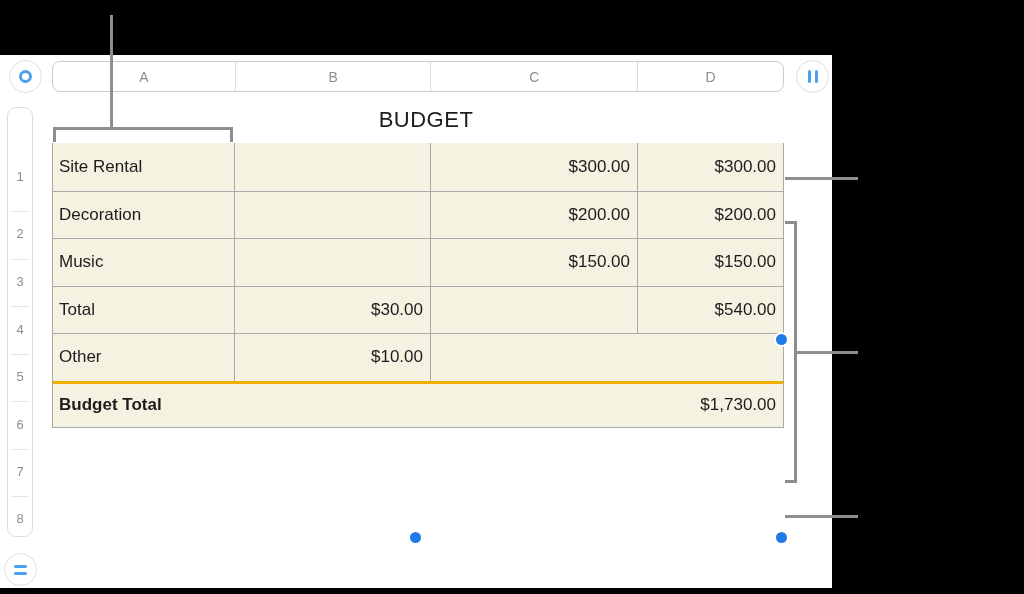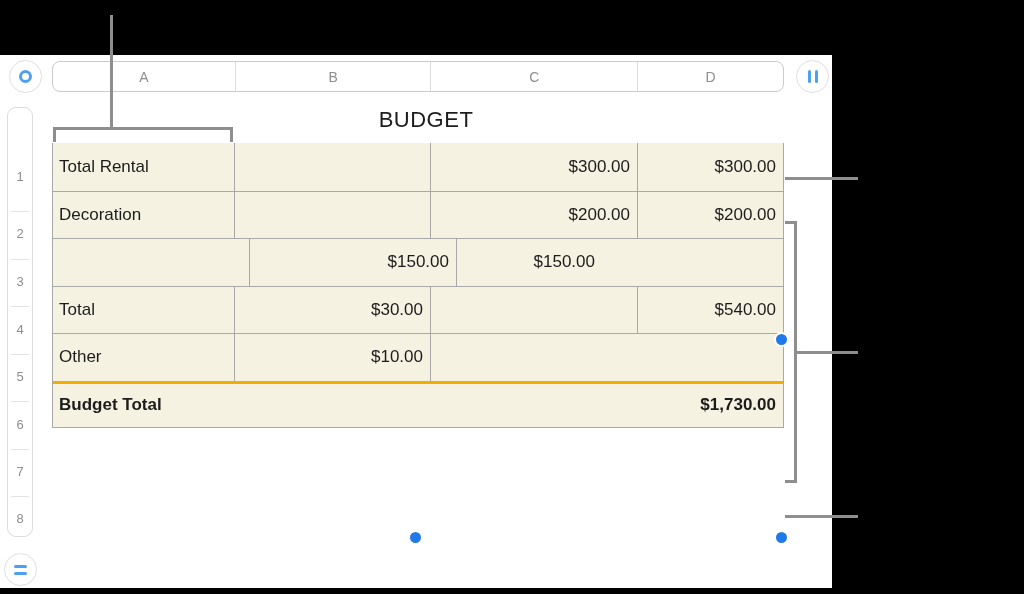--- a/index.html
+++ b/index.html
@@ -60,21 +60,21 @@
   .brow{display:flex;height:47.5px;background:var(--cream)}
   .brow + .brow{border-top:1px solid var(--tblBorder)}
   .cell{display:flex;align-items:center;font-size:17px;color:var(--text)}
   .cell + .cell{border-left:1px solid var(--tblBorder)}
   .cdesc{padding-left:6px}
   .cnum{justify-content:flex-end;padding-right:7px}
   .w-a{width:181px}.w-b{width:196px}.w-c{width:207px}.w-d{width:146px}
   .frow{display:flex;height:46px;background:var(--cream);border-top:3px solid var(--yellow);
     align-items:center;justify-content:space-between}
   .frow .flabel{font-size:17px;font-weight:bold;color:var(--text);padding-left:6px}
-  .frow .fvalue{font-size:17px;font-weight:bold;color:var(--text);padding-right:7px}
+  .frow .fvalue{font-size:17px;font-weight:normal;color:var(--text);padding-right:7px}
 
   
   .callout{background:var(--calloutGray);z-index:5}
 
   
   .handle{width:15px;height:15px;border-radius:50%;background:var(--handleBlue);
     border:2px solid #fff;z-index:7}
 </style>
 </head>
 <body>
@@ -124,32 +124,33 @@
     <div class="row-div" style="top:293px"></div>
     <div class="row-div" style="top:340.5px"></div>
     <div class="row-div" style="top:388px"></div>
   </div>
 
   <div class="abs" id="tbl-title">BUDGET</div>
 
   <div class="abs" id="tbl">
 
     <div class="brow">
-      <div class="cell cdesc w-a">Total Rental</div>
+      <div class="cell cdesc w-a">Site Rental</div>
       <div class="cell cnum  w-b"></div>
       <div class="cell cnum  w-c">$300.00</div>
       <div class="cell cnum  w-d">$300.00</div>
     </div>
     <div class="brow">
       <div class="cell cdesc w-a">Decoration</div>
       <div class="cell cnum  w-b"></div>
       <div class="cell cnum  w-c">$200.00</div>
       <div class="cell cnum  w-d">$200.00</div>
     </div>
     <div class="brow">
+      <div class="cell cdesc w-a">Music</div>
       <div class="cell cnum  w-b"></div>
       <div class="cell cnum  w-c">$150.00</div>
       <div class="cell cnum  w-d">$150.00</div>
     </div>
     <div class="brow">
       <div class="cell cdesc w-a">Total</div>
       <div class="cell cnum  w-b">$30.00</div>
       <div class="cell cnum  w-c"></div>
       <div class="cell cnum  w-d">$540.00</div>
     </div>

